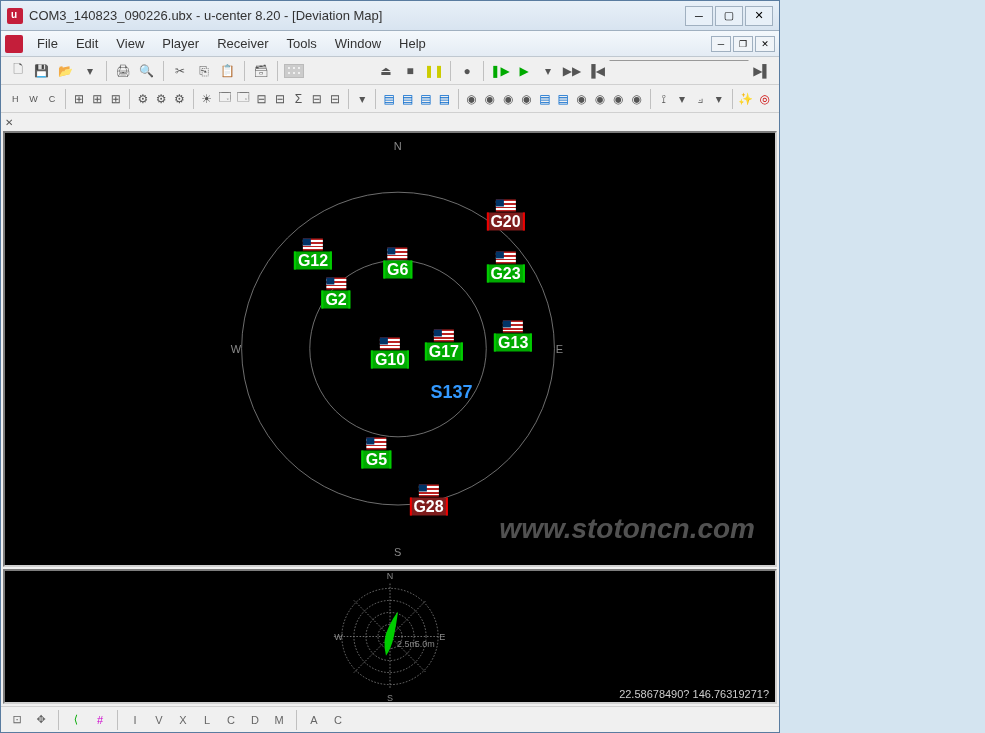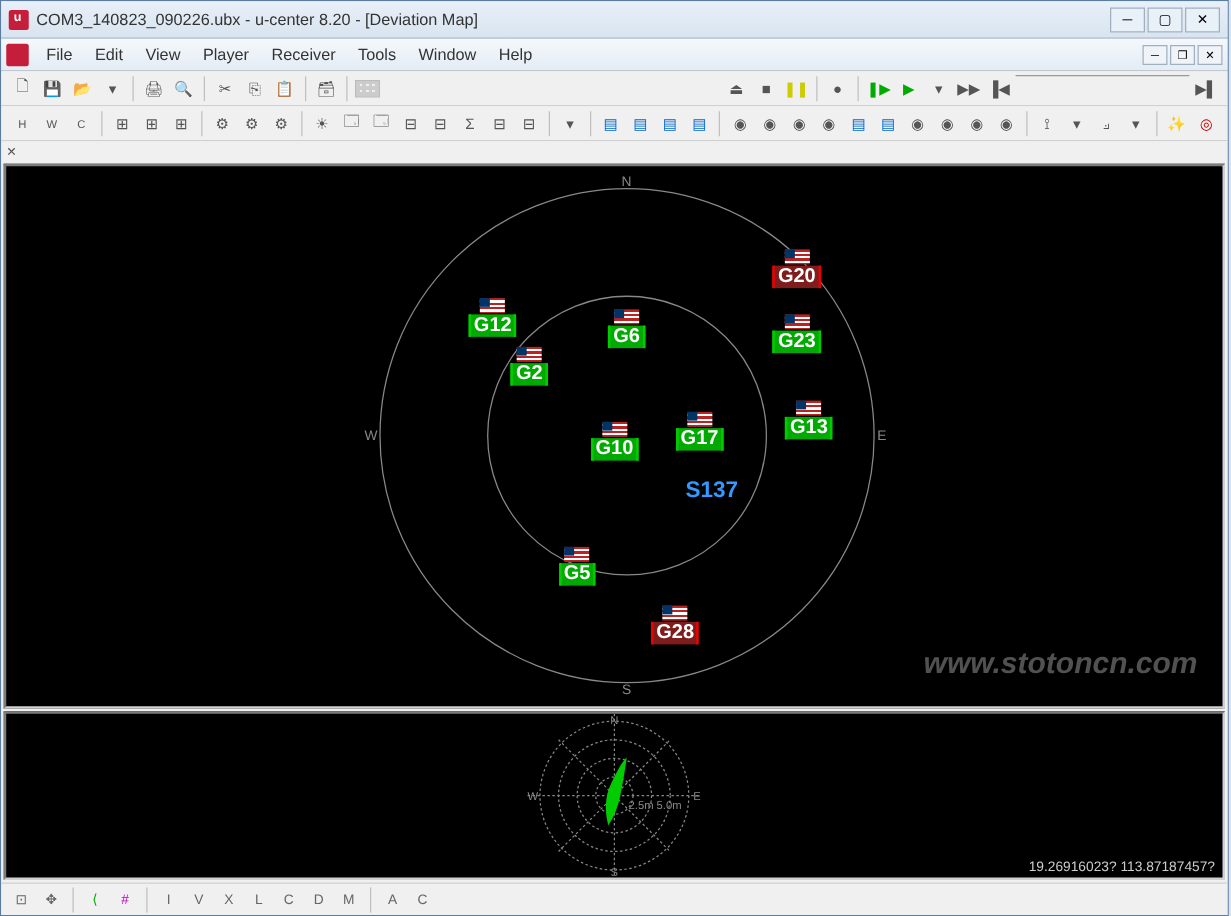--- a/index.html
+++ b/index.html
@@ -1,17 +1,17 @@
 <!DOCTYPE html>
 <html><head>
 <meta charset="utf-8">
 <style>
 * { margin: 0; padding: 0; box-sizing: border-box; }
 body { font-family: "Segoe UI", Tahoma, sans-serif; font-size: 12px; background: #d4e4f0; width: 985px; height: 733px; overflow: hidden; }
-.window { width: 983px; height: 733px; border: 1px solid #5a7ca0; background: #f0f0f0; display: flex; flex-direction: column; }
+.window { width: 780px; height: 733px; border: 1px solid #5a7ca0; background: #f0f0f0; display: flex; flex-direction: column; }
 .titlebar { height: 30px; background: linear-gradient(#e8f0f8, #d8e4f0); display: flex; align-items: center; padding: 0 6px; border-bottom: 1px solid #a0b0c0; }
 .titlebar .app-icon { width: 16px; height: 16px; background: #c41e3a; border-radius: 2px; margin-right: 6px; position: relative; }
 .titlebar .app-icon::after { content: "u"; position: absolute; color: white; font-weight: bold; font-size: 10px; left: 4px; top: 1px; }
 .titlebar .title { flex: 1; color: #333; font-size: 13px; }
 .win-controls { display: flex; gap: 0; }
 .win-btn { width: 28px; height: 20px; border: 1px solid #a0b0c0; background: #e8f0f8; display: flex; align-items: center; justify-content: center; font-size: 11px; margin-left: 2px; }
 .win-btn.close { background: #e8f0f8; }
 .menubar { height: 26px; background: linear-gradient(#f4f8fc, #e4ecf4); display: flex; align-items: center; padding: 0 4px; border-bottom: 1px solid #c0c8d0; gap: 2px; }
 .menubar .mini-icon { width: 18px; height: 18px; background: #c41e3a; border-radius: 2px; margin-right: 4px; }
 .menu-item { padding: 3px 8px; color: #333; font-size: 13px; }
@@ -31,21 +31,21 @@
 .footer { height: 26px; background: #f0f0f0; border-top: 1px solid #d0d0d0; display: flex; align-items: center; padding: 0 6px; gap: 4px; }
 .foot-btn { width: 20px; height: 20px; display: flex; align-items: center; justify-content: center; font-size: 11px; color: #666; }
 .sat { position: absolute; transform: translate(-50%, -50%); }
 .sat-flag { width: 20px; height: 12px; margin: 0 auto 1px; background: linear-gradient(#b22 0 15%, #fff 15% 30%, #b22 30% 45%, #fff 45% 60%, #b22 60% 75%, #fff 75% 90%, #b22 90%); position: relative; }
 .sat-flag::before { content: ""; position: absolute; top: 0; left: 0; width: 8px; height: 7px; background: #036; }
 .sat-label { font-size: 16px; font-weight: bold; color: #fff; padding: 0 2px; border-left: 2px solid; border-right: 2px solid; display: inline-block; }
 .sat.green .sat-label { background: #0a0; border-color: #0c0; }
 .sat.red .sat-label { background: #7f1d1d; border-color: #e00; }
 .sat.blue .sat-label { color: #39f; border: none; background: none; font-size: 18px; }
 .compass-label { position: absolute; color: #888; font-size: 11px; transform: translate(-50%, -50%); }
-.watermark { position: absolute; right: 20px; bottom: 20px; color: #888; font-size: 24px; font-weight: bold; font-style: italic; opacity: 0.6; }
+.watermark { position: absolute; right: 20px; bottom: 20px; color: #888; font-size: 28px; font-weight: bold; font-style: italic; opacity: 0.6; }
 .coords { position: absolute; right: 6px; bottom: 2px; color: #ccc; font-size: 11px; }
 .dev-label { position: absolute; color: #888; font-size: 9px; transform: translate(-50%, -50%); }
 svg.rings { position: absolute; top: 0; left: 0; width: 100%; height: 100%; }
 .grid-icon { width: 40px; height: 14px; background: repeating-linear-gradient(90deg, #ccc 0 3px, transparent 3px 5px), repeating-linear-gradient(0deg, #ccc 0 3px, transparent 3px 5px); border: 1px solid #bbb; }
 </style>
 </head>
 <body>
 
 <div class="window">
 
@@ -200,21 +200,21 @@
             <line x1="435" y1="111" x2="525" y2="21"></line>
         </g>
         <path d="M475 90 Q470 70 478 55 Q485 40 490 35 Q488 50 485 65 Q482 80 475 90" fill="#0c0"></path>
       </svg>
       <div class="dev-label" style="left:50%; top:4%">N</div>
       <div class="dev-label" style="left:50%; top:97%">S</div>
       <div class="dev-label" style="left:56.8%; top:50%">E</div>
       <div class="dev-label" style="left:43.3%; top:50%">W</div>
       <div class="dev-label" style="left:52.2%; top:56%">2.5m</div>
       <div class="dev-label" style="left:54.5%; top:56%">5.0m</div>
-      <div class="coords">19.26916023? 113.87187457?</div>
+      <div class="coords">22.58678490? 146.76319271?</div>
     </div>
   </div>
 
   <div class="footer">
     <div class="foot-btn">⊡</div>
     <div class="foot-btn">✥</div>
     <div class="tb-sep"></div>
     <div class="foot-btn green" style="color:#0a0">⟨</div>
     <div class="foot-btn" style="color:#c0c">#</div>
     <div class="tb-sep"></div>

